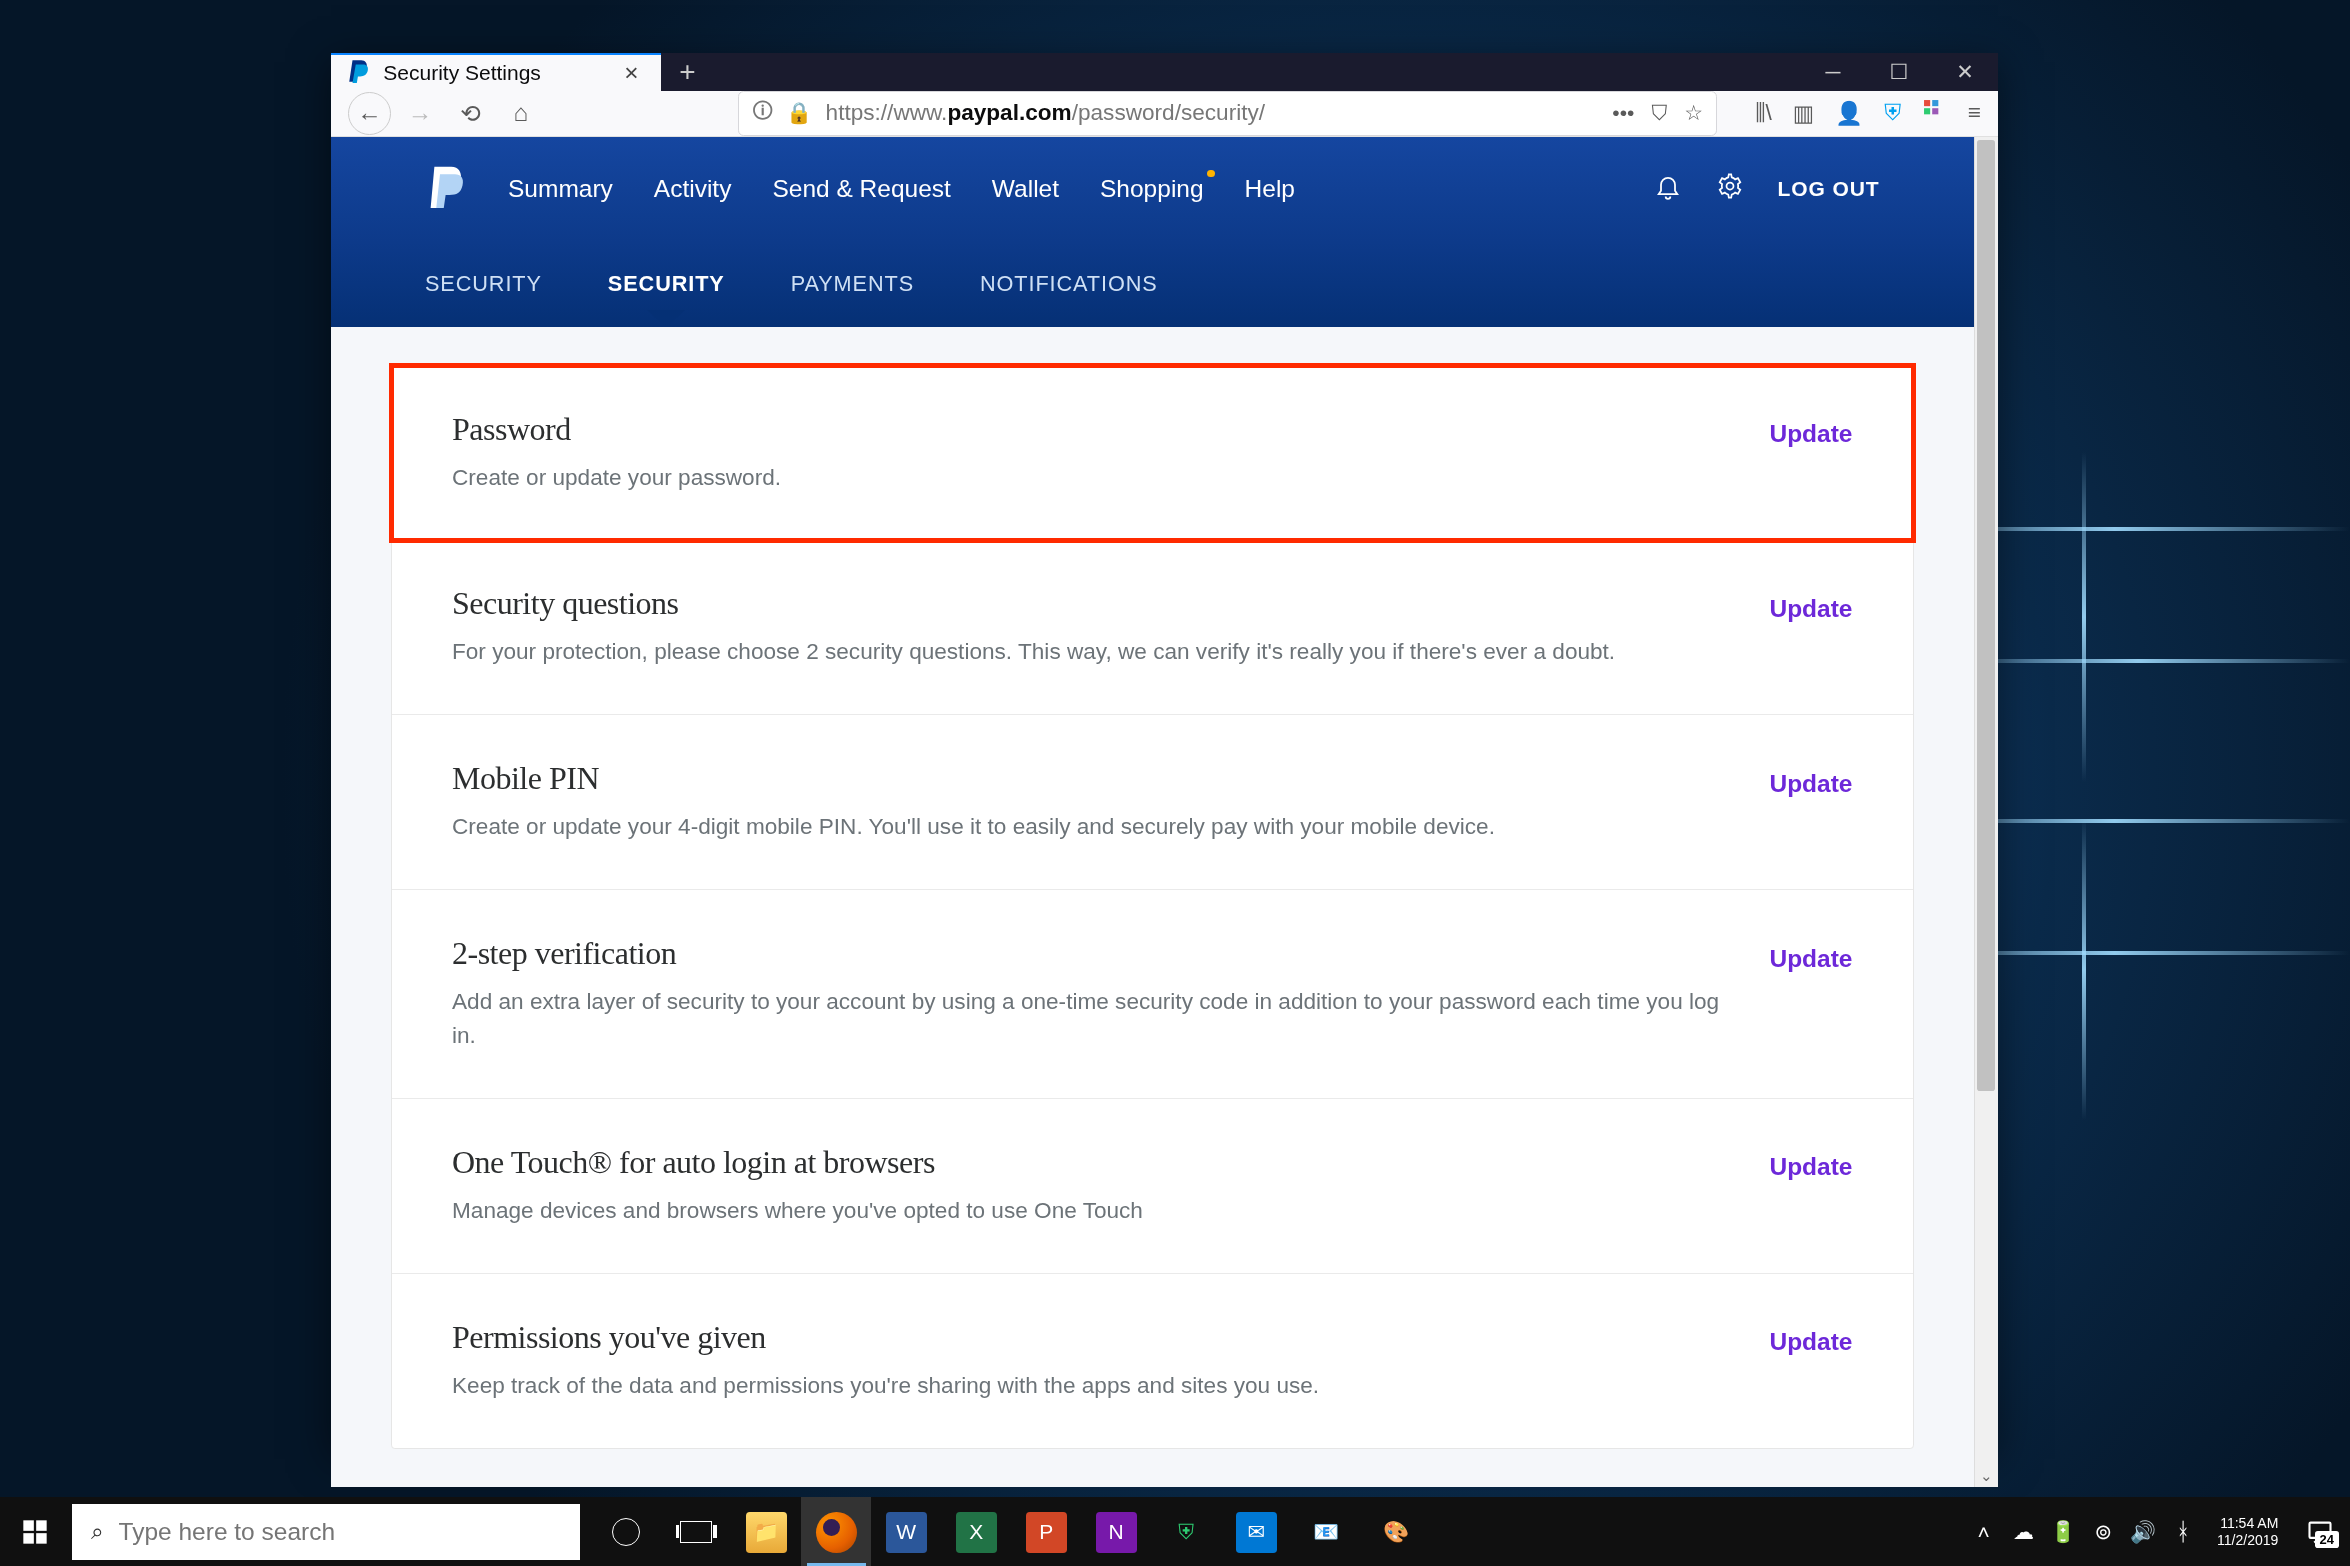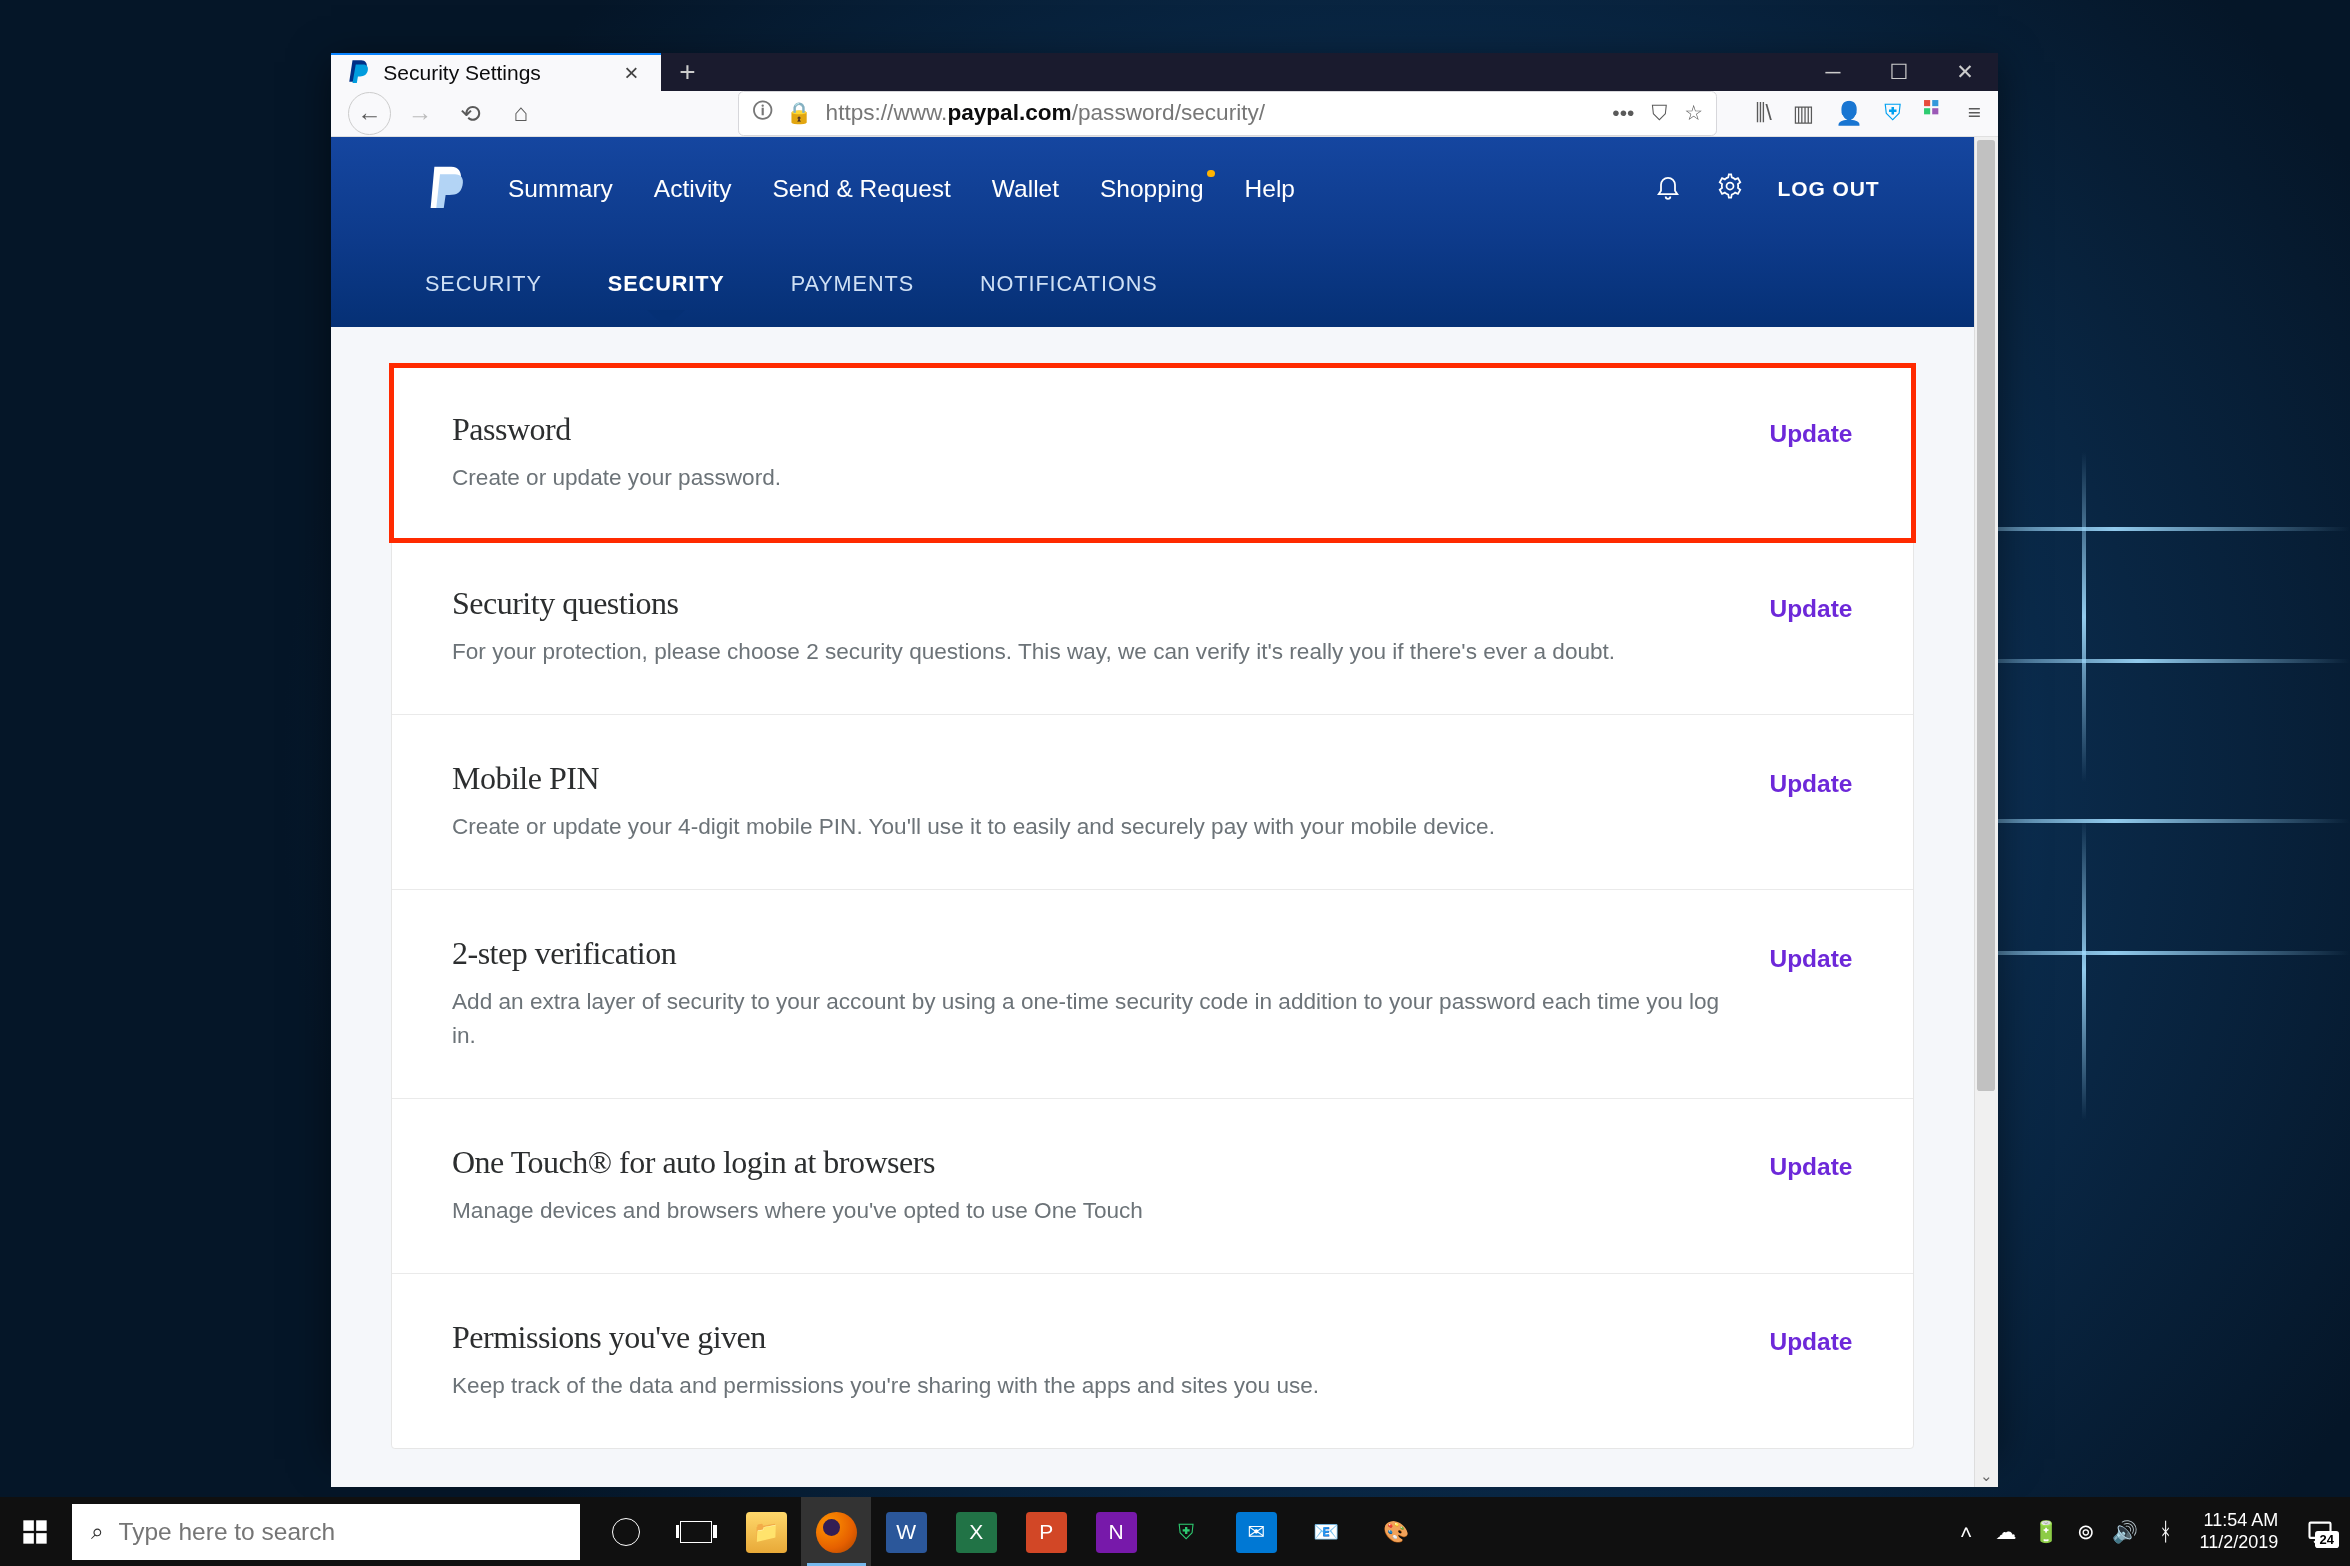--- a/index.html
+++ b/index.html
@@ -107,21 +107,21 @@
   .search-box { width:508px; height:56px; background:#fff; margin-left:1.9px; display:flex; align-items:center; padding:0 19px; gap:15px; }
   .search-box .sicon { font-size:22.6px; color:#333; }
   .search-box input { border:none; outline:none; font-size:24.5px; color:#666; width:100%; background:transparent; }
   .task-icons { display:flex; align-items:center; height:100%; margin-left:11.3px; }
   .task-icons .ticon { width:70px; height:100%; display:flex; align-items:center; justify-content:center; cursor:pointer; position:relative; }
   .task-icons .ticon.active { background:#333; }
   .task-icons .ticon.active::after { content:""; position:absolute; bottom:0; left:5.6px; right:5.6px; height:3.8px; background:#76b9ed; }
   .ticon-box { width:41px; height:41px; border-radius:3.8px; display:flex; align-items:center; justify-content:center; font-size:21px; color:#fff; }
   .tray { margin-left:auto; display:flex; align-items:center; height:100%; padding-right:3.8px; gap:1.9px; }
   .tray-icon { width:38px; height:100%; display:flex; align-items:center; justify-content:center; color:#fff; font-size:21px; cursor:pointer; }
-  .tray-time { color:#fff; font-size:18px; text-align:right; line-height:1.2; padding:0 13px; cursor:pointer; }
+  .tray-time { color:#fff; font-size:14px; text-align:right; line-height:1.2; padding:0 13px; cursor:pointer; }
   .tray-notif { width:53px; height:100%; display:flex; align-items:center; justify-content:center; color:#fff; position:relative; cursor:pointer; }
   .tray-notif .badge { position:absolute; bottom:19px; right:7.5px; background:#fff; color:#000; font-size:13px; padding:0.9px 4.7px; border-radius:2.8px; font-weight:600; }
 </style>
 </head>
 <body>
 
 <div class="win-beam beam1"></div>
 <div class="win-beam beam2"></div>
 <div class="win-beam beam3"></div>
 <div class="win-beam beam4"></div>

